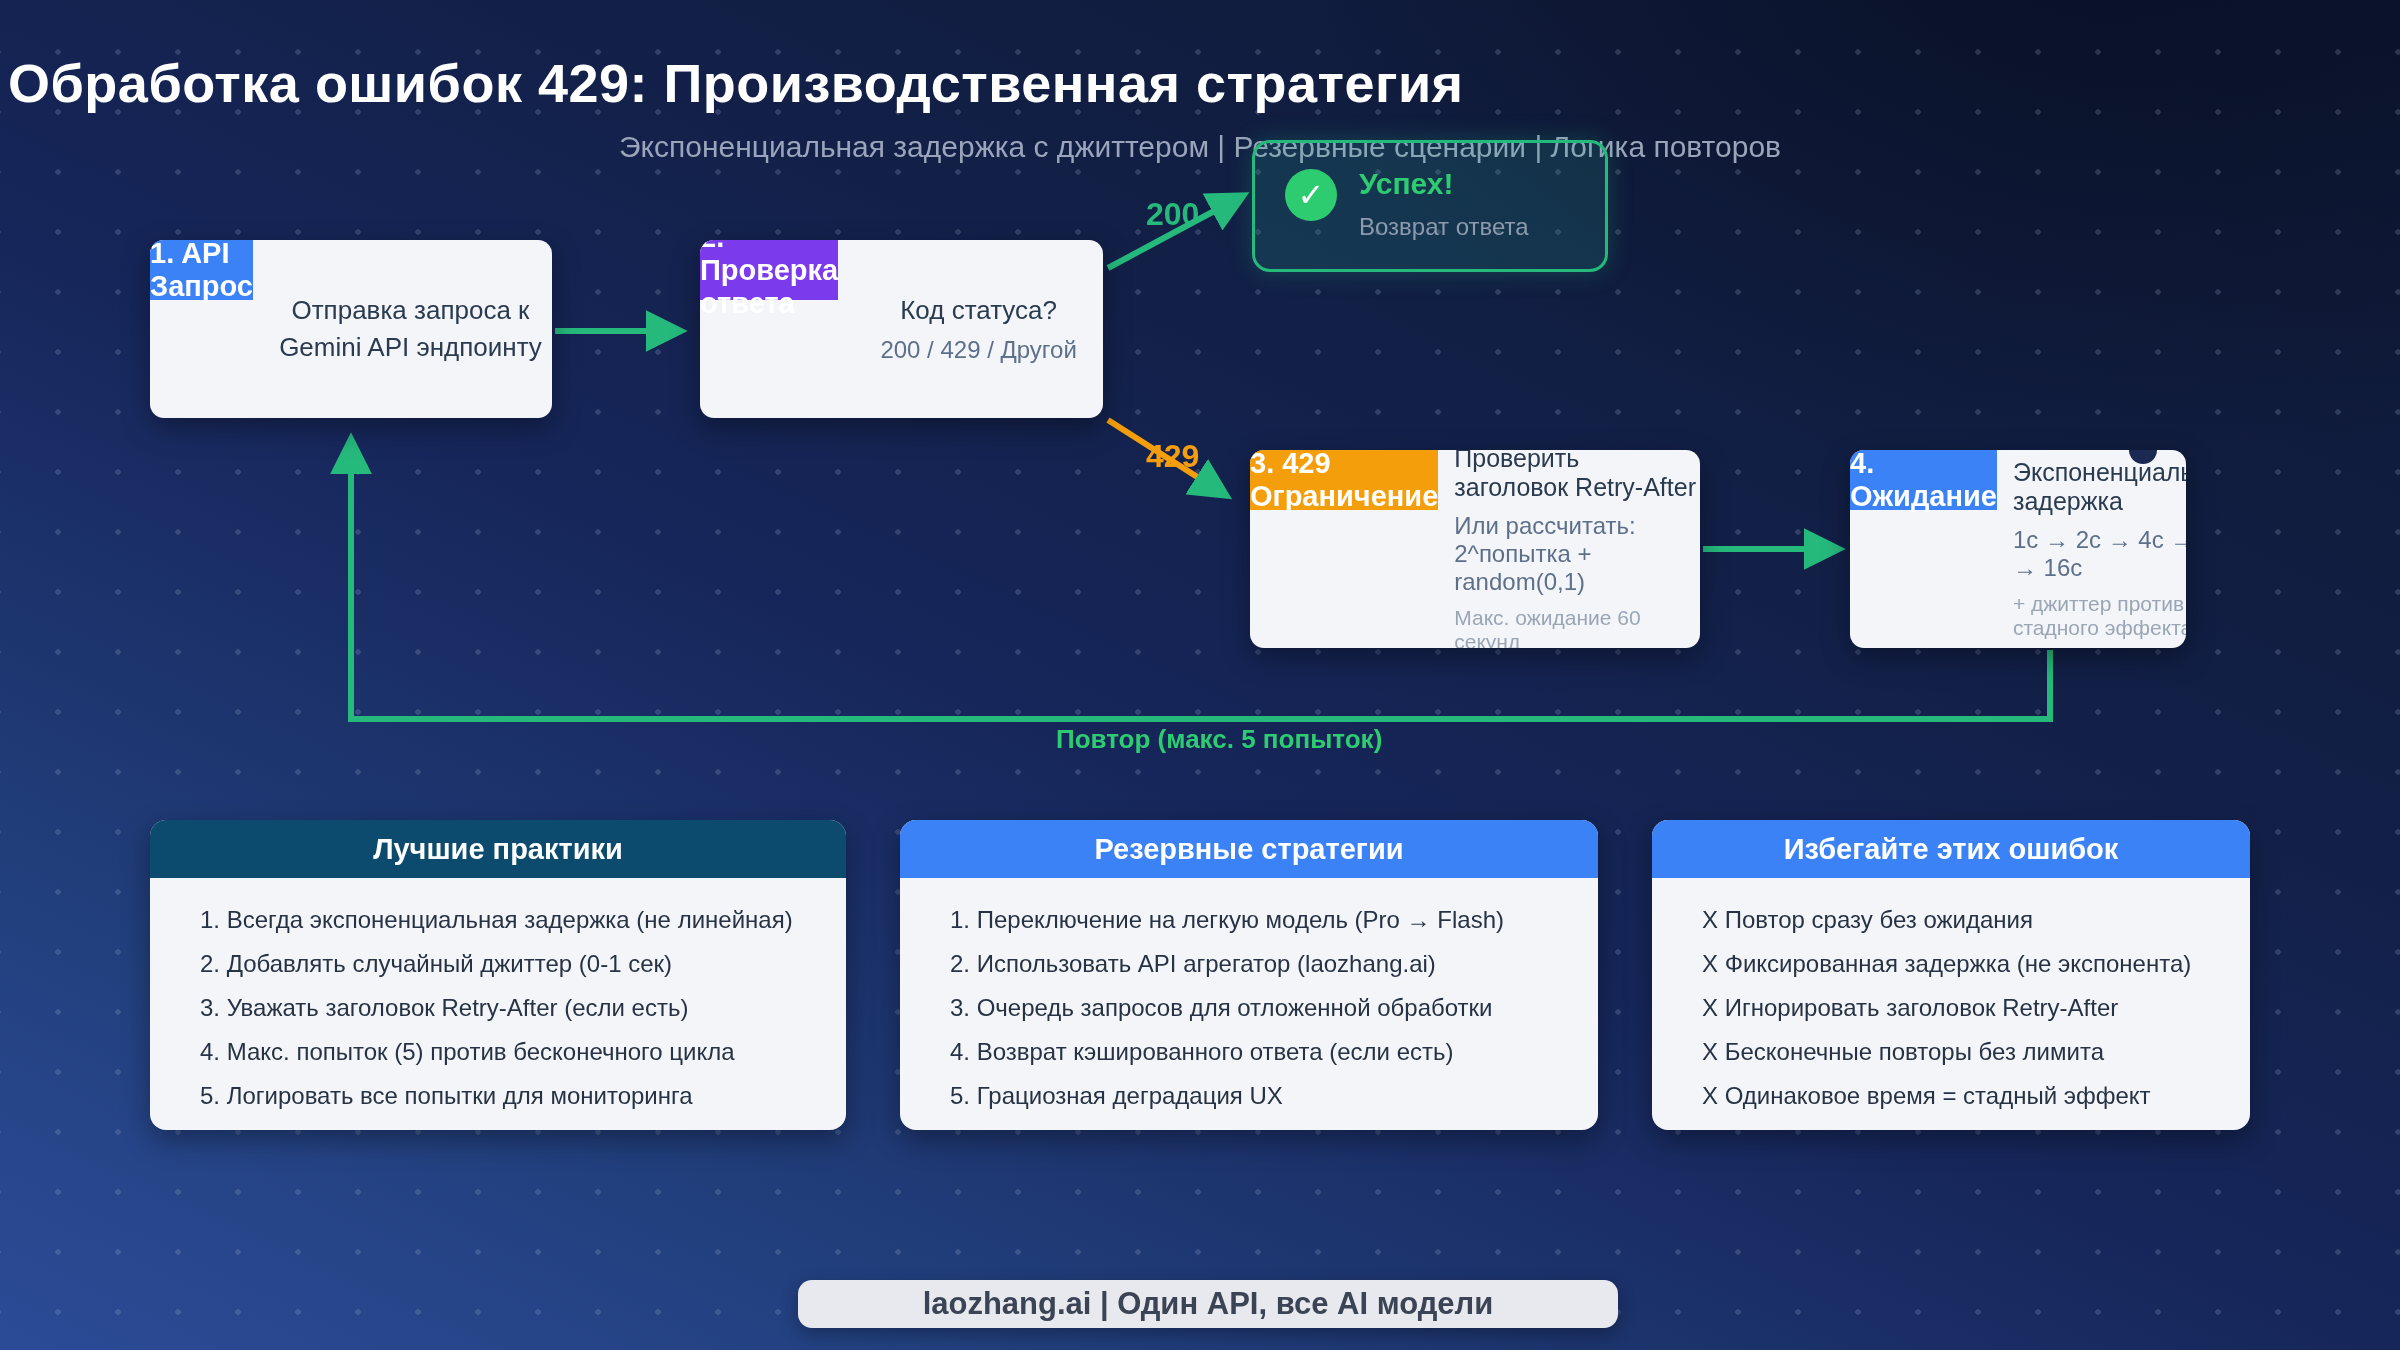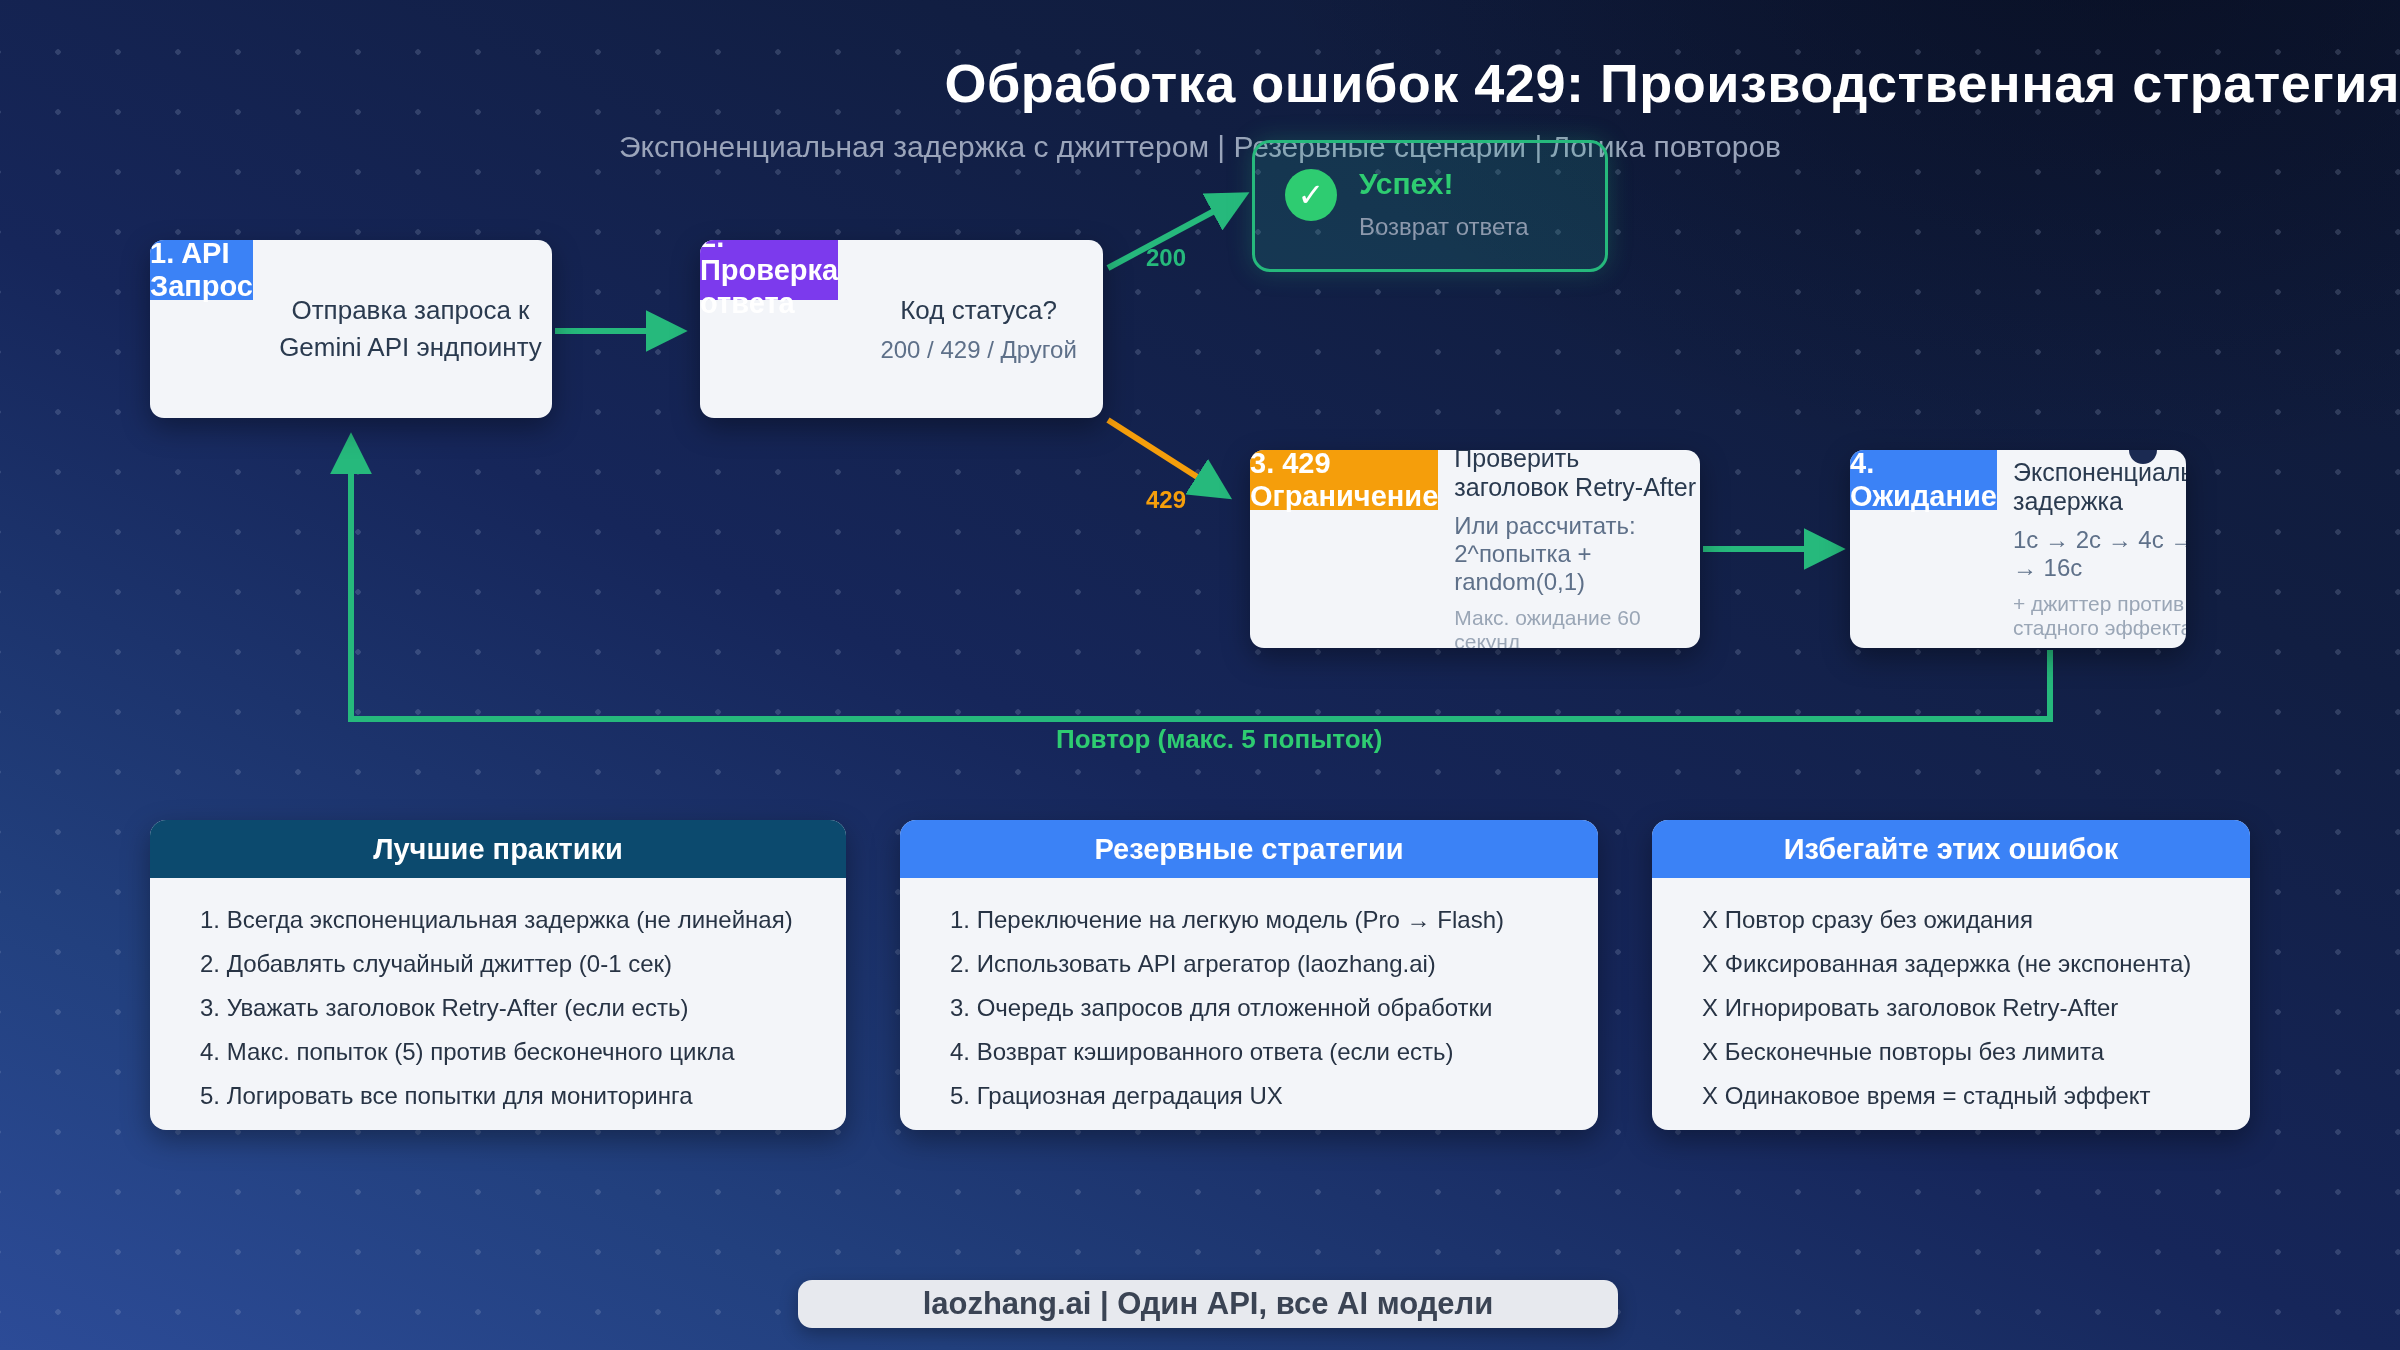--- a/index.html
+++ b/index.html
@@ -9,21 +9,21 @@
     background:
       radial-gradient(1400px 900px at 88% -5%, rgba(4,8,22,0.50), transparent 60%),
       linear-gradient(205deg,#0e1834 0%,#111e42 28%,#16265a 55%,#22407e 82%,#2c4b97 100%);
   }
   #canvas::before{
     content:"";position:absolute;inset:0;
     background-image:radial-gradient(rgba(175,190,220,0.20) 2.5px, transparent 3px);
     background-size:60px 60px;background-position:28px 22px;pointer-events:none;
   }
   .abs{position:absolute;}
-  .page-title{left:0;right:0;top:52px;text-align:right;color:#ffffff;font-size:54px;font-weight:bold;letter-spacing:0.5px;}
+  .page-title{left:8px;right:0;top:52px;text-align:left;color:#ffffff;font-size:54px;font-weight:bold;letter-spacing:0.5px;}
   .page-subtitle{left:0;right:0;top:130px;text-align:center;color:#9aa4ba;font-size:30px;}
 
   
   .fbox{border-radius:14px;background:#f3f5f9;box-shadow:0 10px 28px rgba(0,0,0,0.35);overflow:hidden;display:flex;flex-direction:row;}
   .fbox .hd{height:60px;flex:0 0 60px;display:flex;align-items:center;justify-content:center;color:#fff;font-weight:bold;font-size:29px;}
   .fbox .bd{flex:1;display:flex;flex-direction:column;align-items:center;justify-content:center;gap:10px;position:relative;padding-left:16px;}
   .ln1{font-size:26px;color:#2a3a4f;font-weight:500;}
   .ln2{font-size:24px;color:#5e7089;}
   .ln3{font-size:21px;color:#9aa6b6;}
   #box1{left:150px;top:240px;width:402px;height:178px;}
@@ -40,21 +40,21 @@
     background:var(--success_green);display:flex;align-items:center;justify-content:center;
     color:#fff;font-size:32px;font-weight:bold;}
   .success .st{position:absolute;left:104px;top:24px;color:var(--success_green);font-size:30px;font-weight:bold;}
   .success .ss{position:absolute;left:104px;top:70px;color:#8d99ad;font-size:24px;}
 
   
   svg.edges{position:absolute;left:0;top:0;width:2400px;height:1350px;pointer-events:none;}
   .edge-green{stroke:var(--arrow_green);stroke-width:6;fill:none;}
   .edge-orange{stroke:var(--orange);stroke-width:6;fill:none;}
   .mk-green{fill:var(--arrow_green);}
-  .edge-label{font-weight:bold;font-size:24px;margin-top:48px;}
+  .edge-label{font-weight:bold;font-size:32px;}
   #lbl200{left:1146px;top:196px;color:var(--arrow_green);}
   #lbl429{left:1146px;top:438px;color:var(--orange);}
   #lblretry{left:1056px;top:724px;color:var(--success_green);font-size:26px;font-weight:bold;}
 
   
   .panel{top:820px;height:310px;border-radius:16px;background:#f3f5f9;box-shadow:0 10px 28px rgba(0,0,0,0.35);overflow:hidden;display:flex;flex-direction:column;}
   .panel .hd{height:58px;flex:0 0 58px;display:flex;align-items:center;justify-content:center;color:#fff;font-weight:bold;font-size:29px;}
   .panel .bd{flex:1;padding:28px 30px 20px 50px;display:flex;flex-direction:column;justify-content:space-between;}
   .panel .li{font-size:24px;color:#273344;}
   #panel1{left:150px;width:696px;}

